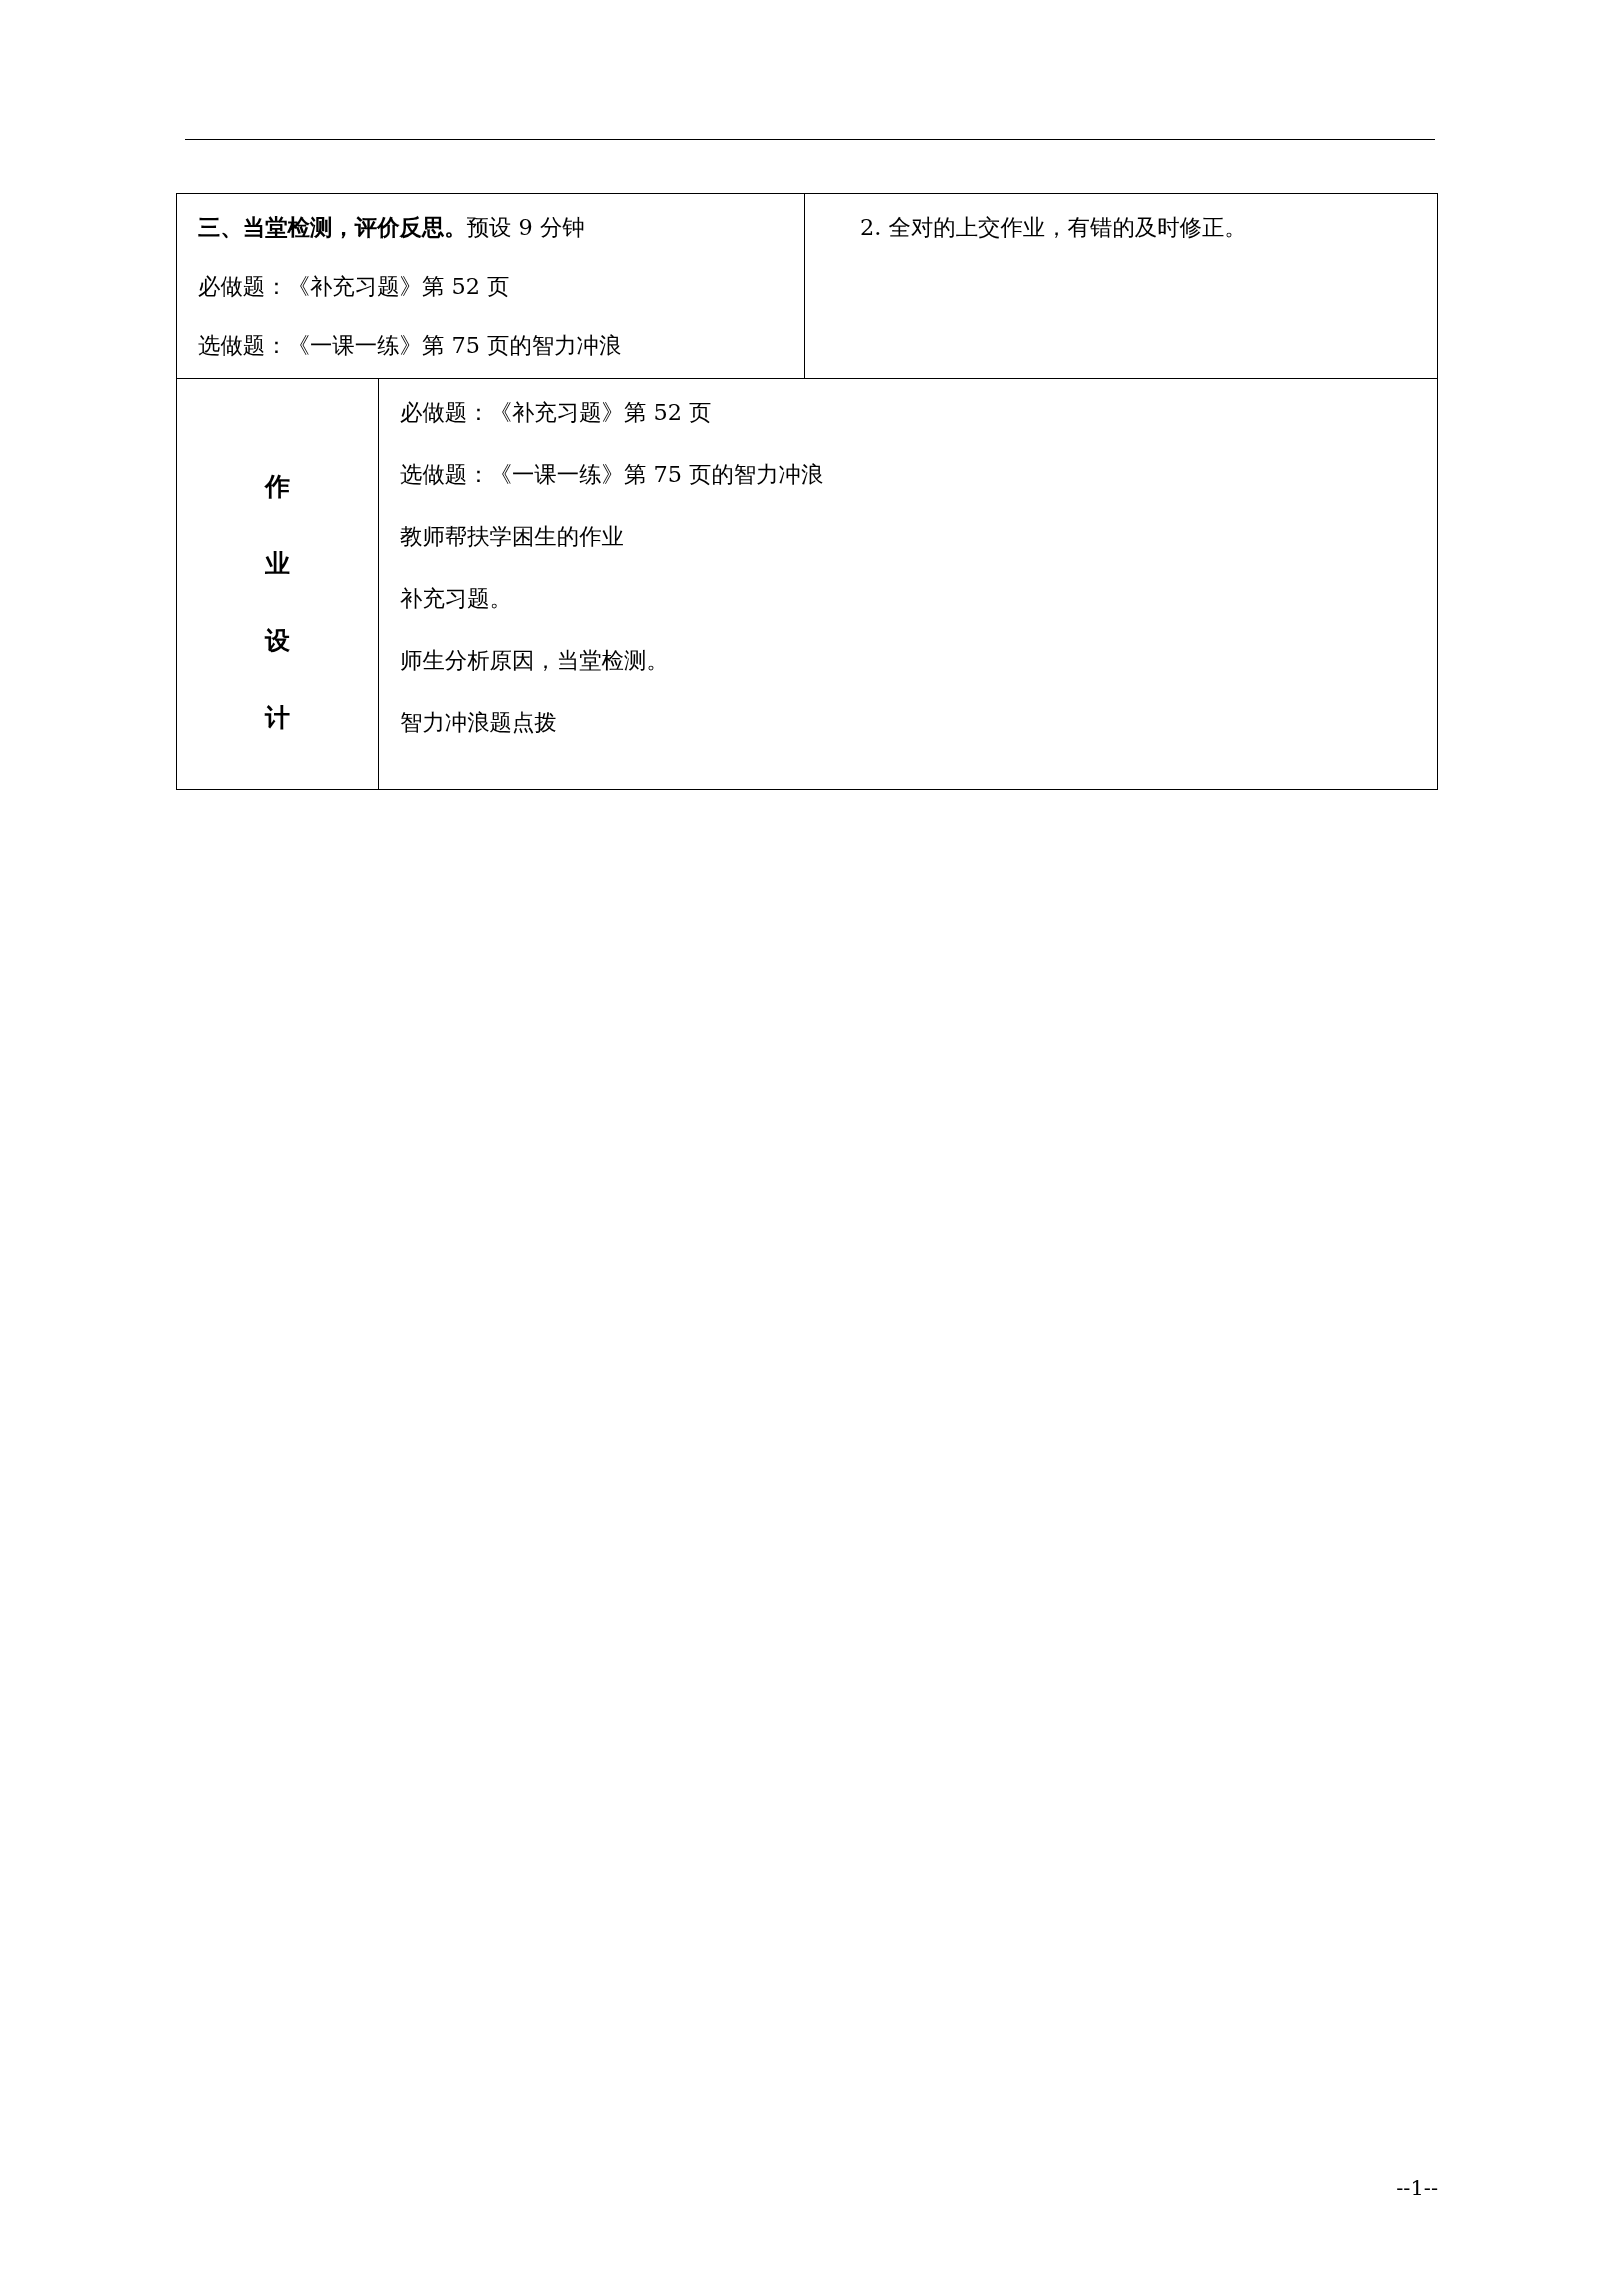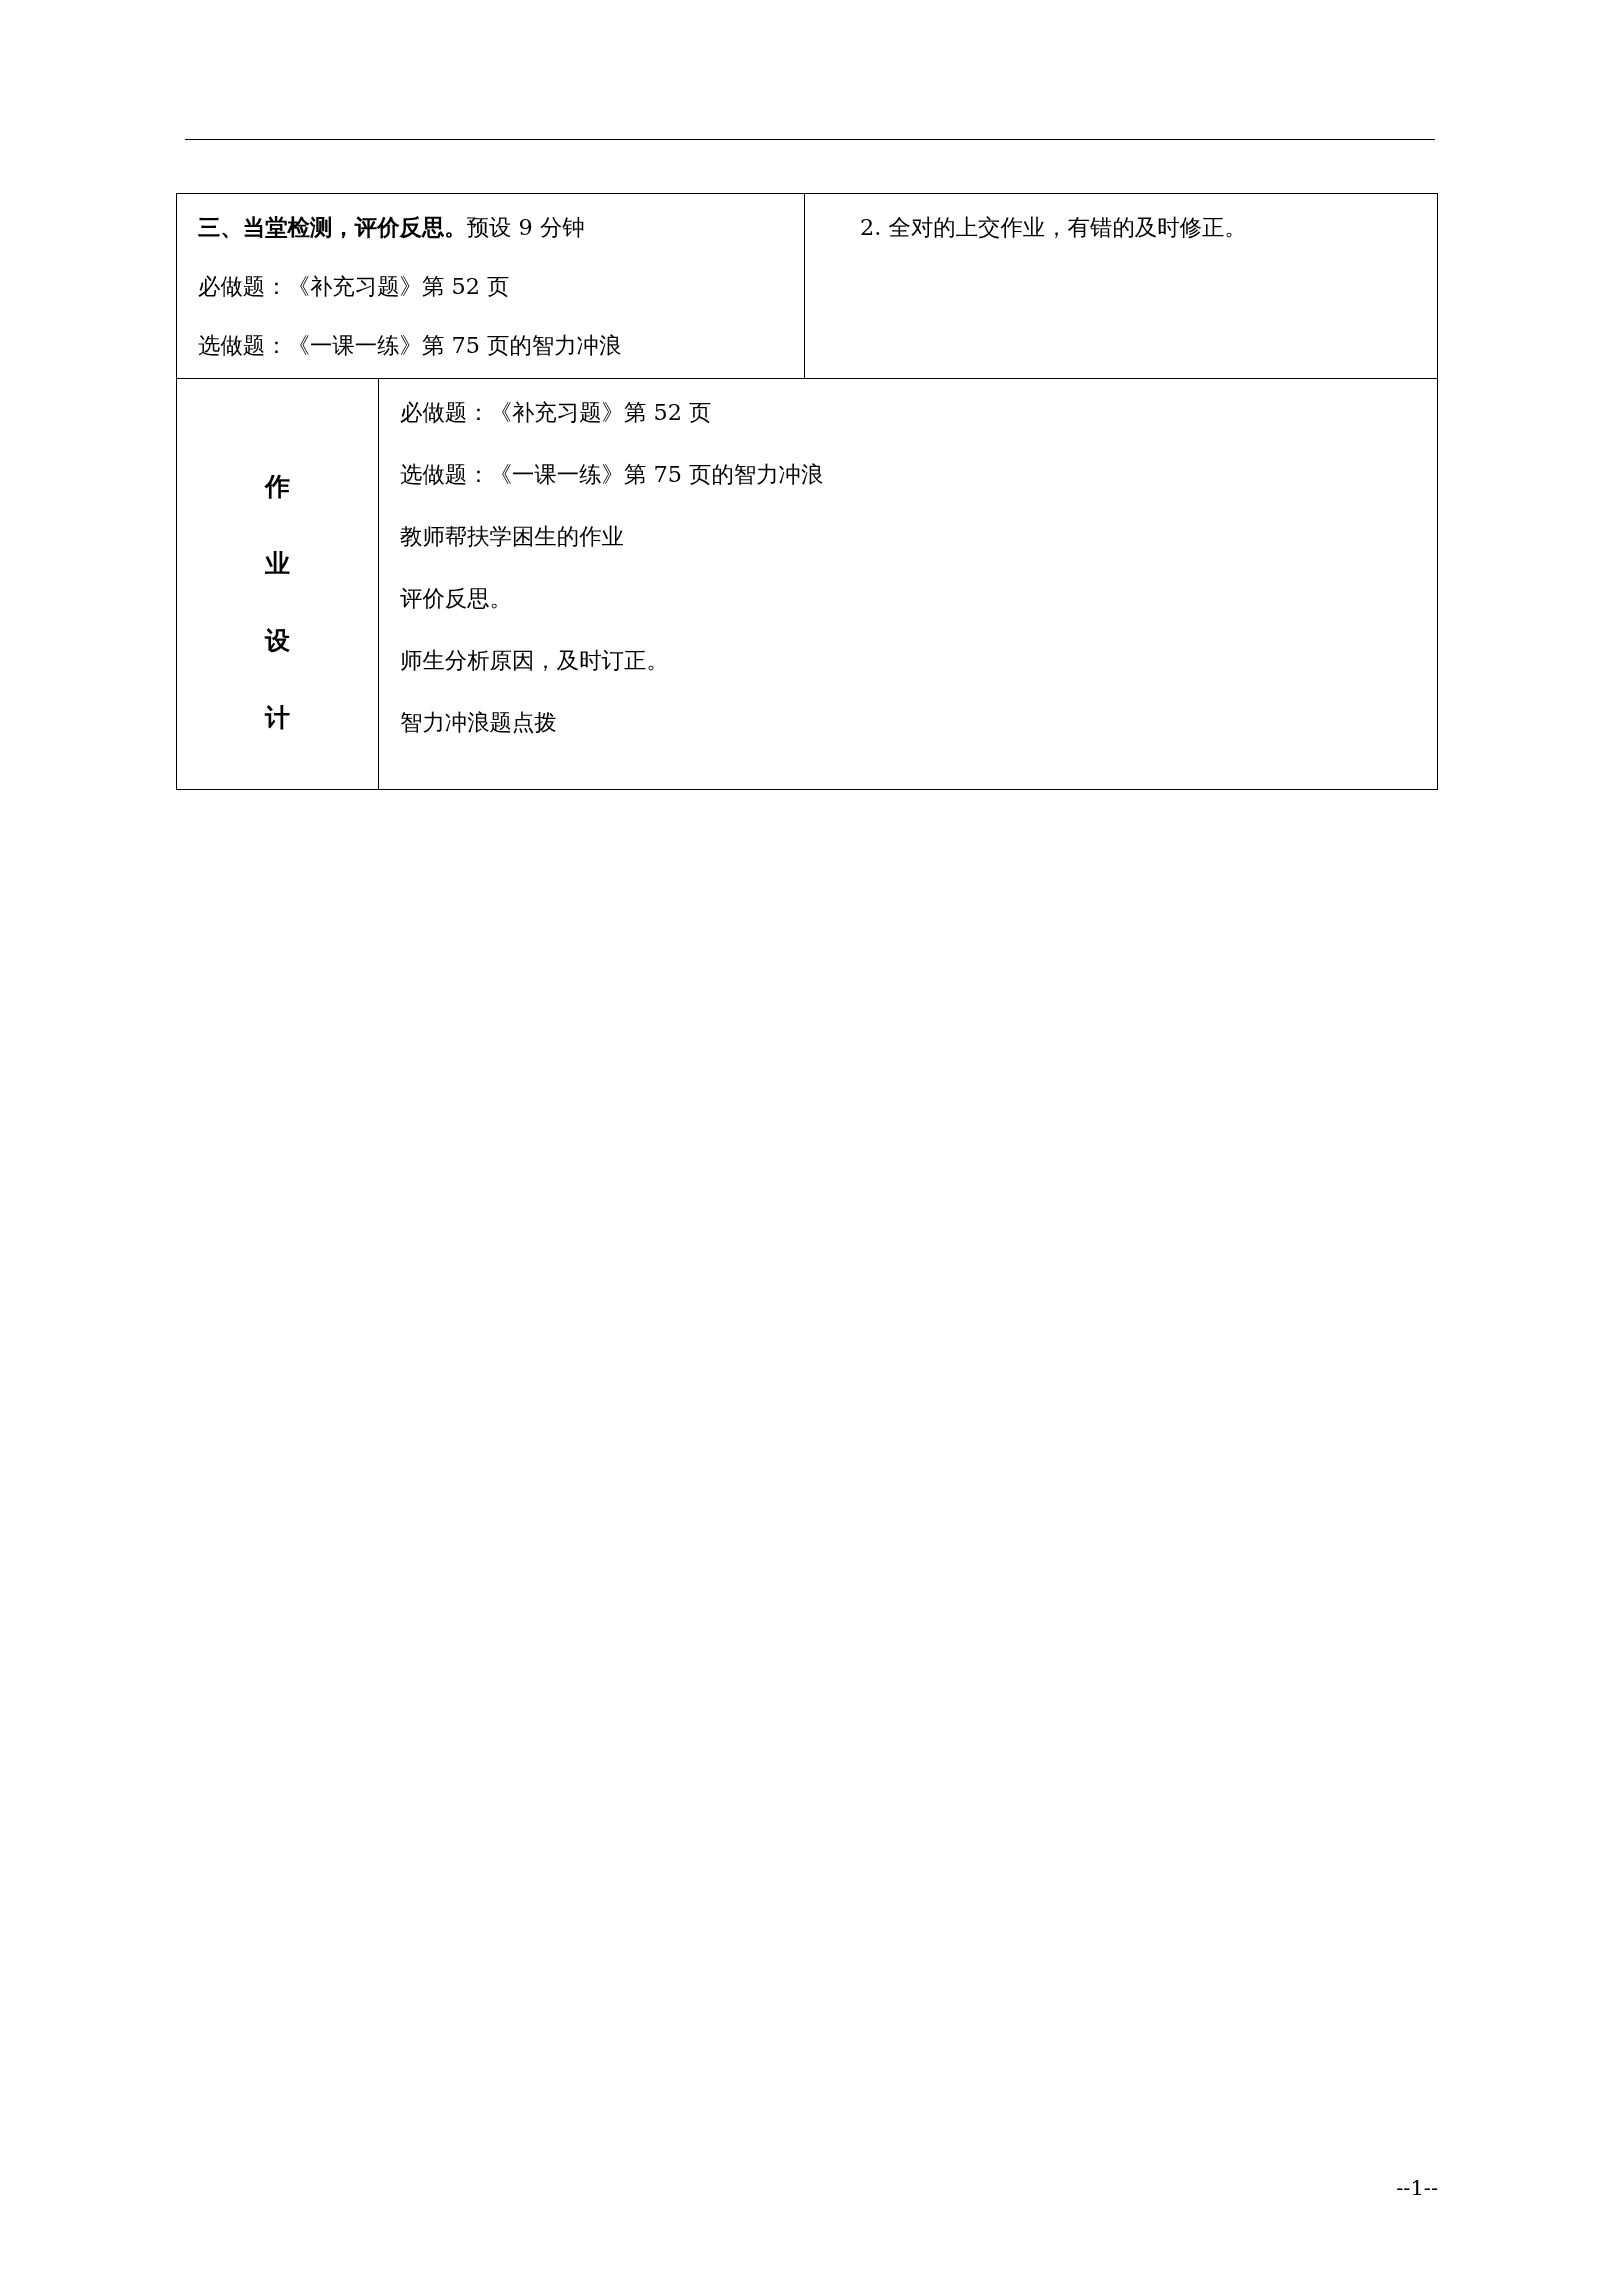--- a/index.html
+++ b/index.html
@@ -128,22 +128,22 @@
             <span class="vchar">业</span>
             <span class="vchar">设</span>
             <span class="vchar">计</span>
           </div>
         </td>
         <td colspan="2" class="body-cell">
           <div class="cell-pad">
             <p class="line">必做题：《补充习题》第 52 页</p>
             <p class="line">选做题：《一课一练》第 75 页的智力冲浪</p>
             <p class="line">教师帮扶学困生的作业</p>
-            <p class="line">评价反思。</p>
-            <p class="line">师生分析原因，及时订正。</p>
+            <p class="line">补充习题。</p>
+            <p class="line">师生分析原因，当堂检测。</p>
             <p class="line">智力冲浪题点拨</p>
           </div>
         </td>
       </tr>
     </tbody>
   </table>
 
   <div class="page-number">
     <span>--1--</span>
   </div>

